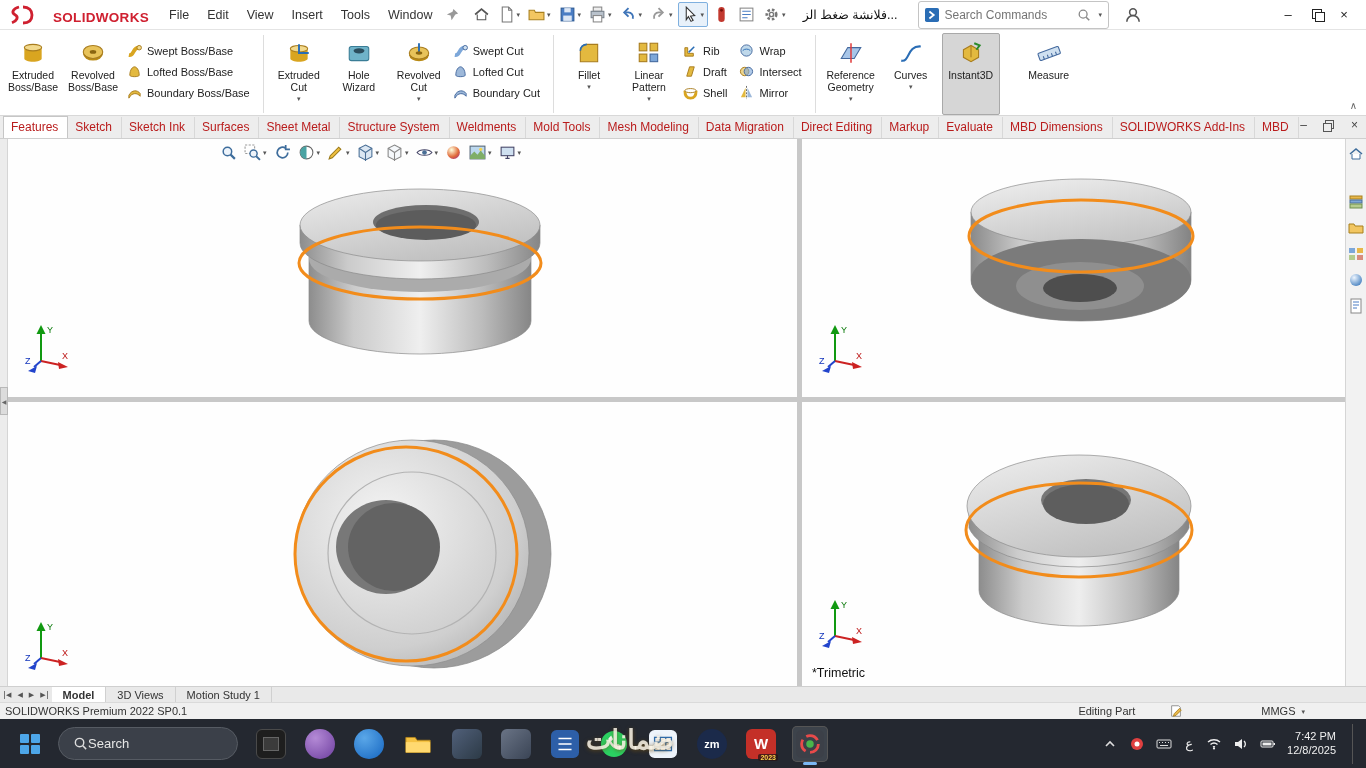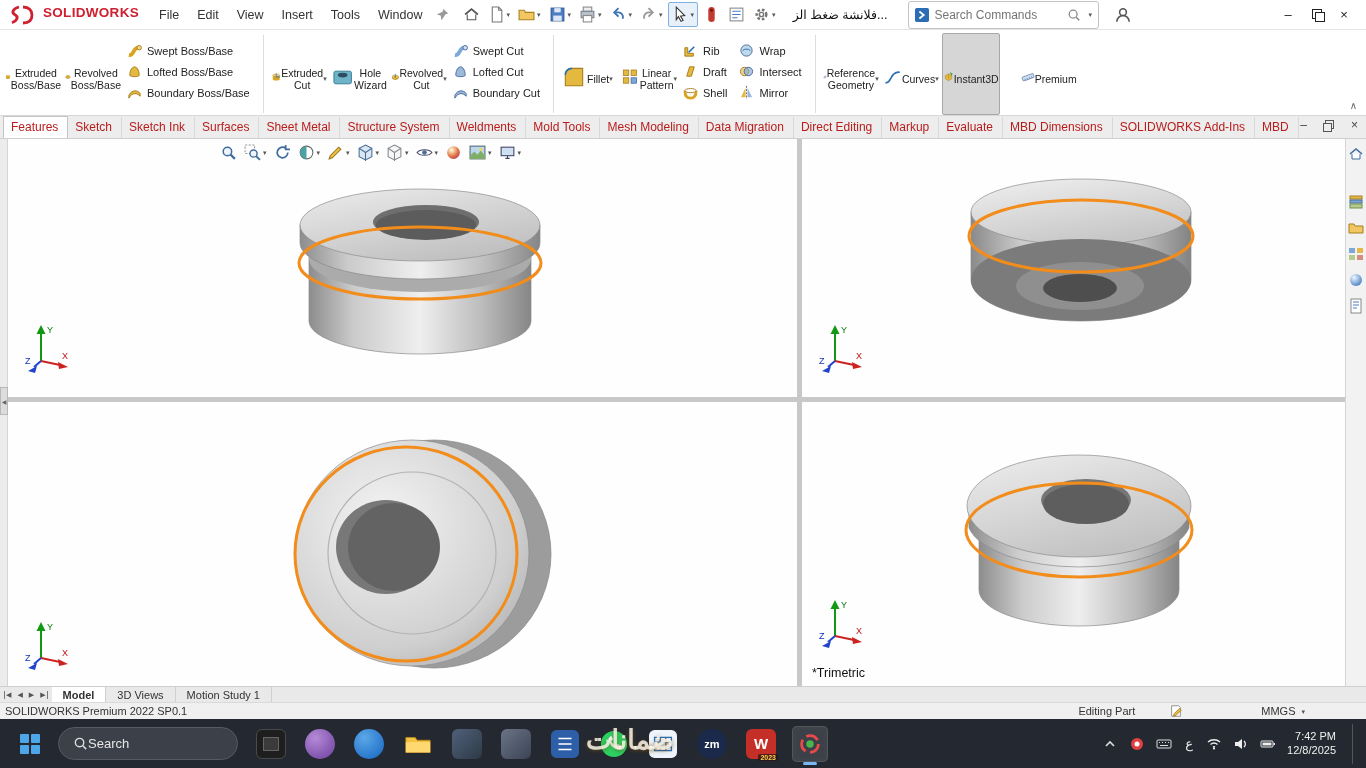--- a/index.html
+++ b/index.html
@@ -3,21 +3,21 @@
 <meta charset="utf-8">
 <style>
   *{box-sizing:border-box;margin:0;padding:0}
   body{font-family:"Liberation Sans",sans-serif;background:#888}
   .app{position:relative;width:1366px;height:768px;background:#fff;overflow:hidden;font-size:12px;color:#222}
   svg{display:block}
   .caret{font-size:7px;color:#555;margin-left:2px;line-height:1}
 
   
   .menubar{display:flex;align-items:center;height:30px;background:#fff;border-bottom:1px solid #e4e4e4;padding:0 6px;gap:1px}
-  .logo{display:flex;align-items:flex-start;gap:9px;margin:0 10px 0 2px}
+  .logo{display:flex;align-items:flex-end;gap:19px;margin:0 10px 0 2px}
   .logo-mark{width:26px;height:20px}
   .brand{color:#cf2030;font-weight:700;font-size:13.5px;letter-spacing:.3px}
   .menu-item{font-size:12.5px;color:#333;padding:5px 9px;cursor:default}
   .pin{width:15px;height:15px;margin:0 8px 0 2px}
   .qi{display:flex;align-items:center;padding:3px 3px;border-radius:2px;margin:0 1px}
   .qi.active{border:1px solid #7fb0df;background:#e8f1fa}
   .ic16{width:17px;height:17px;display:block}
   .ic16 svg{width:100%;height:100%}
   .doc-title{font-size:12.5px;color:#111;margin:0 12px;direction:rtl;white-space:nowrap}
   .search-box{display:flex;align-items:center;border:1px solid #c4c4c4;border-radius:3px;height:28px;padding:0 6px;gap:5px;margin:0 8px;background:#fff}
@@ -26,21 +26,21 @@
   .person{width:18px;height:18px;margin:0 6px}
   .win-controls{margin-left:auto;display:flex;align-items:center;gap:2px}
   .wc{width:32px;text-align:center;font-size:13px;color:#222;padding:4px 0}
   .restore{position:relative;width:20px;height:18px}
   .restore::before{content:'';position:absolute;left:6px;top:3px;width:8px;height:8px;border:1px solid #222}
   .restore::after{content:'';position:absolute;left:9px;top:6px;width:8px;height:8px;border:1px solid #222;background:#fff}
 
   
   .ribbon{height:86px;background:#fff;border-bottom:1px solid #d8d8d8;display:flex;align-items:stretch;padding:3px 4px 0 4px;position:relative}
   #ribbon-row{display:flex;align-items:stretch;gap:2px}
-  .rb-big{width:58px;display:flex;flex-direction:row;align-items:center;padding-top:6px;border-radius:2px;border:1px solid transparent}
+  .rb-big{width:58px;display:flex;flex-direction:column;align-items:center;padding-top:6px;border-radius:2px;border:1px solid transparent}
   .rb-big.active{background:#d6d6d6;border:1px solid #a9a9a9}
   .rb-big.gap{margin-left:18px}
   .fi{width:26px;height:26px}.fi svg{width:100%;height:100%}
   .rb-label{font-size:10.5px;line-height:12px;text-align:center;color:#222;white-space:pre-line;margin-top:3px}
   .rb-big .caret{margin-top:2px;margin-left:0}
   .rb-stack{display:flex;flex-direction:column;justify-content:flex-start;padding-top:7px}
   .rb-small{display:flex;align-items:center;gap:5px;font-size:11px;color:#222;padding:3px 7px 3px 3px;white-space:nowrap}
   .fi-sm{width:15px;height:15px;flex:none}.fi-sm svg{width:100%;height:100%}
   .rb-sep{width:1px;background:#ddd;margin:2px 4px}
   .collapse-btn{position:absolute;right:9px;bottom:4px;font-size:10px;color:#666}
@@ -498,21 +498,21 @@
         </div>
         <div class="rb-big gap">
           <span class="fi">
             <svg viewBox="0 0 24 24">
               <g transform="rotate(-20 12 12)">
                 <rect x="2" y="9" width="20" height="7" rx="1" fill="#cfe0f0" stroke="#44699e"></rect>
                 <path d="M6 16v-3M10 16v-3M14 16v-3M18 16v-3" stroke="#44699e"></path>
               </g>
             </svg>
           </span>
-          <span class="rb-label">Premium</span>
+          <span class="rb-label">Measure</span>
         </div>
       </div>
     <span class="collapse-btn">∧</span>
   </div>
 
   <div class="tabrow">
     <div id="cmd-tabs" style="display:flex;align-items:flex-end">
         <span class="ct active">Features</span>
         <span class="ct">Sketch</span>
         <span class="ct">Sketch Ink</span>

